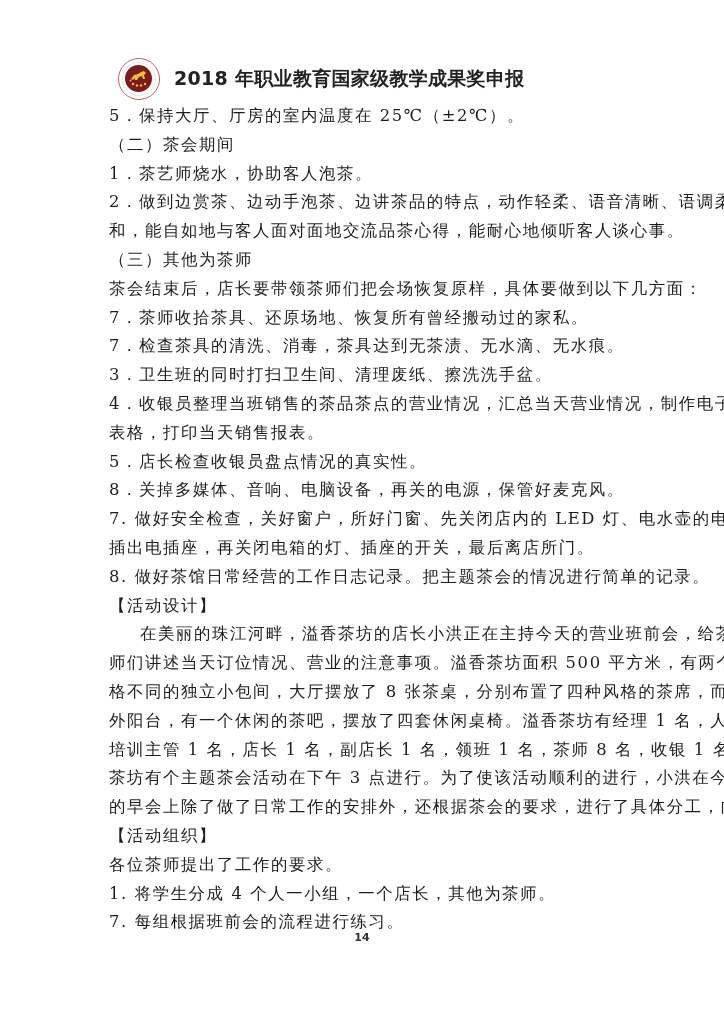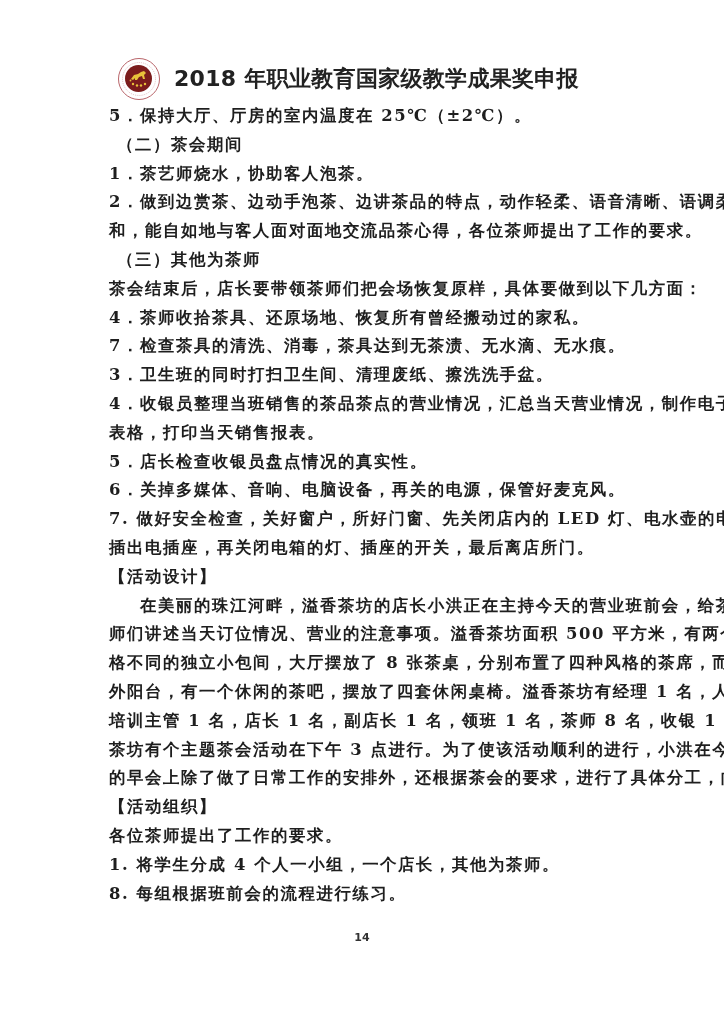--- a/index.html
+++ b/index.html
@@ -5,26 +5,26 @@
   html, body { margin: 0; padding: 0; background: #ffffff; }
   body { width: 724px; height: 1024px; position: relative; overflow: hidden;
          font-family: "DejaVu Serif", "Liberation Serif", serif; color: #1a1a1a; }
   .header { position: absolute; left: 118px; top: 57px; height: 44px; display: flex; align-items: center; }
   .logo { width: 42px; height: 42px; border-radius: 50%; position: relative;
           background: #fff; border: 1.5px solid #b9656a; box-sizing: border-box; }
   .logo .inner { position: absolute; left: 6px; top: 6px; width: 27px; height: 27px; border-radius: 50%;
                  background: #7b1c1c; }
   .logo svg { position: absolute; left: 0; top: 0; }
   .title { margin-left: 14px; font-family: "DejaVu Sans", "Liberation Sans", sans-serif;
-           font-weight: bold; font-size: 22px; color: #222; letter-spacing: 0.3px; }
-  .content { position: absolute; left: 109px; top: 102px; width: 506px; font-weight: bold; }
+           font-weight: bold; font-size: 19px; color: #222; letter-spacing: 0.3px; }
+  .content { position: absolute; left: 109px; top: 102px; width: 506px; }
   .line { font-size: 16.4px; line-height: 28.8px; height: 28.8px; white-space: nowrap;
           letter-spacing: 1.6px; color: #1e1e1e; }
   .line.indent { padding-left: 31px; }
-  .line.sub { padding-left: 0; margin-left: 8px; }
+  .line.sub { padding-left: 0; }
   .page-num { position: absolute; left: 0; width: 724px; top: 931px; text-align: center;
               font-family: "DejaVu Sans", "Liberation Sans", sans-serif; font-size: 11px; font-weight: bold; color: #333; }
 </style>
 </head>
 <body>
 
 <div class="header">
   <div class="logo">
     <div class="inner"></div>
     <svg width="40" height="40" viewBox="0 0 40 40">
@@ -38,39 +38,40 @@
     </svg>
   </div>
   <div class="title">2018 年职业教育国家级教学成果奖申报</div>
 </div>
 
 <div class="content">
   <div class="line">5．保持大厅、厅房的室内温度在 25℃（±2℃）。</div>
   <div class="line sub">（二）茶会期间</div>
   <div class="line">1．茶艺师烧水，协助客人泡茶。</div>
   <div class="line">2．做到边赏茶、边动手泡茶、边讲茶品的特点，动作轻柔、语音清晰、语调柔</div>
-  <div class="line">和，能自如地与客人面对面地交流品茶心得，各位茶师提出了工作的要求。</div>
+  <div class="line">和，能自如地与客人面对面地交流品茶心得，能耐心地倾听客人谈心事。</div>
   <div class="line sub">（三）其他为茶师</div>
   <div class="line">茶会结束后，店长要带领茶师们把会场恢复原样，具体要做到以下几方面：</div>
-  <div class="line">4．茶师收拾茶具、还原场地、恢复所有曾经搬动过的家私。</div>
+  <div class="line">7．茶师收拾茶具、还原场地、恢复所有曾经搬动过的家私。</div>
   <div class="line">7．检查茶具的清洗、消毒，茶具达到无茶渍、无水滴、无水痕。</div>
   <div class="line">3．卫生班的同时打扫卫生间、清理废纸、擦洗洗手盆。</div>
   <div class="line">4．收银员整理当班销售的茶品茶点的营业情况，汇总当天营业情况，制作电子</div>
   <div class="line">表格，打印当天销售报表。</div>
   <div class="line">5．店长检查收银员盘点情况的真实性。</div>
-  <div class="line">6．关掉多媒体、音响、电脑设备，再关的电源，保管好麦克风。</div>
+  <div class="line">8．关掉多媒体、音响、电脑设备，再关的电源，保管好麦克风。</div>
   <div class="line">7. 做好安全检查，关好窗户，所好门窗、先关闭店内的 LED 灯、电水壶的电源、</div>
   <div class="line">插出电插座，再关闭电箱的灯、插座的开关，最后离店所门。</div>
+  <div class="line">8. 做好茶馆日常经营的工作日志记录。把主题茶会的情况进行简单的记录。</div>
   <div class="line">【活动设计】</div>
   <div class="line indent">在美丽的珠江河畔，溢香茶坊的店长小洪正在主持今天的营业班前会，给茶</div>
   <div class="line">师们讲述当天订位情况、营业的注意事项。溢香茶坊面积 500 平方米，有两个风</div>
   <div class="line">格不同的独立小包间，大厅摆放了 8 张茶桌，分别布置了四种风格的茶席，而户</div>
   <div class="line">外阳台，有一个休闲的茶吧，摆放了四套休闲桌椅。溢香茶坊有经理 1 名，人事</div>
   <div class="line">培训主管 1 名，店长 1 名，副店长 1 名，领班 1 名，茶师 8 名，收银 1 名。今天，</div>
   <div class="line">茶坊有个主题茶会活动在下午 3 点进行。为了使该活动顺利的进行，小洪在今天</div>
   <div class="line">的早会上除了做了日常工作的安排外，还根据茶会的要求，进行了具体分工，向</div>
   <div class="line">【活动组织】</div>
   <div class="line">各位茶师提出了工作的要求。</div>
   <div class="line">1. 将学生分成 4 个人一小组，一个店长，其他为茶师。</div>
-  <div class="line">8. 每组根据班前会的流程进行练习。</div>
+  <div class="line">7. 每组根据班前会的流程进行练习。</div>
 </div>
 
 <div class="page-num">14</div>
 
 </body></html>

